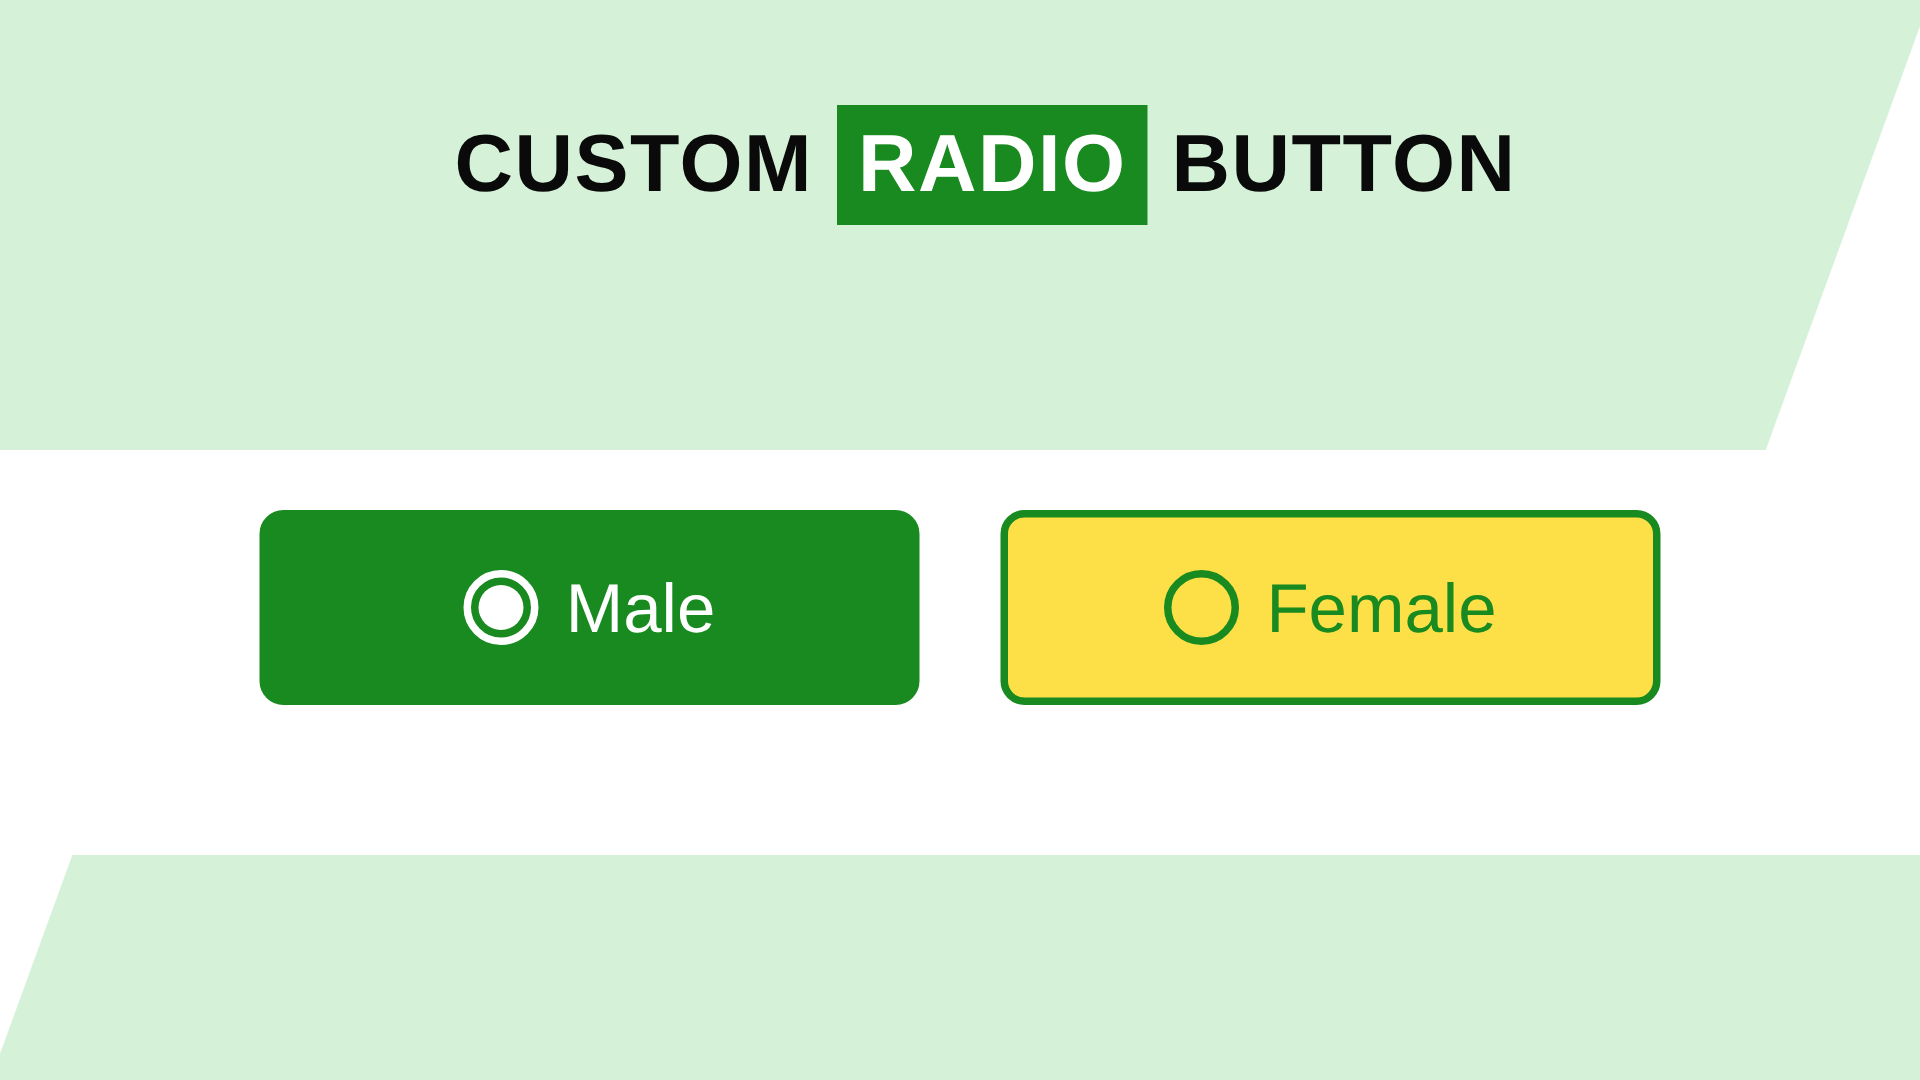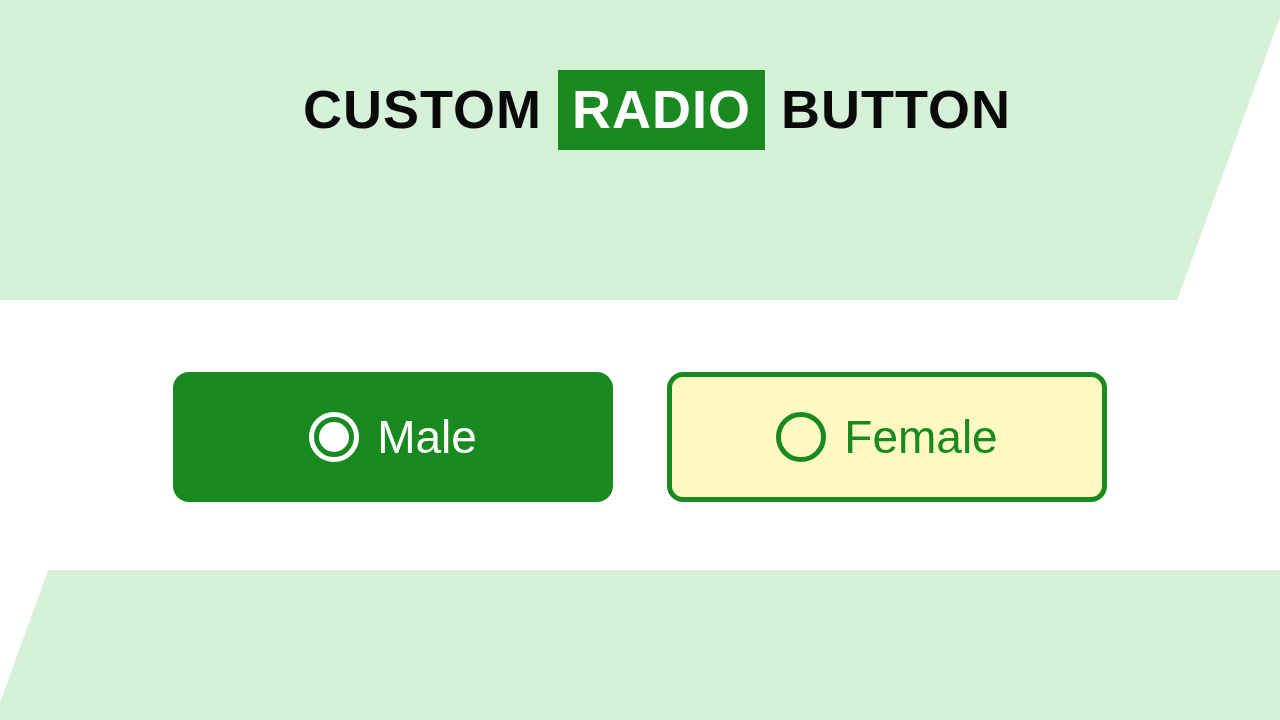--- a/index.html
+++ b/index.html
@@ -70,28 +70,27 @@
     .radio-btn {
       width: 440px;
       height: 130px;
       border-radius: 16px;
       display: flex;
       align-items: center;
       justify-content: center;
       gap: 18px;
       cursor: pointer;
       border: 5px solid #198a1f;
-      margin-top: 32px;
     }
     .radio-btn.selected {
       background: #198a1f;
       color: #ffffff;
     }
     .radio-btn.unselected {
-      background: #fef9c3;
+      background: #fde047;
       color: #198a1f;
     }
     .radio-circle {
       width: 50px;
       height: 50px;
       border-radius: 50%;
       border: 5px solid currentColor;
       display: flex;
       align-items: center;
       justify-content: center;

